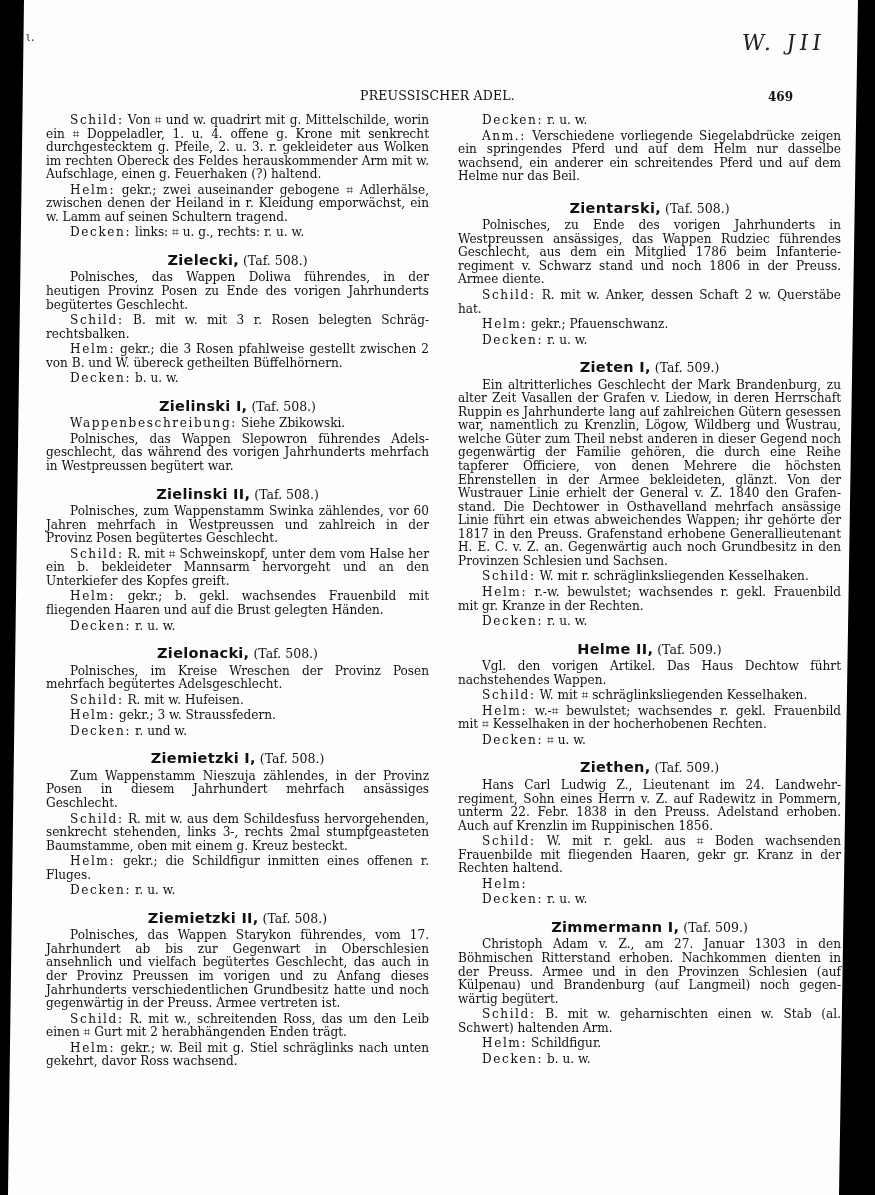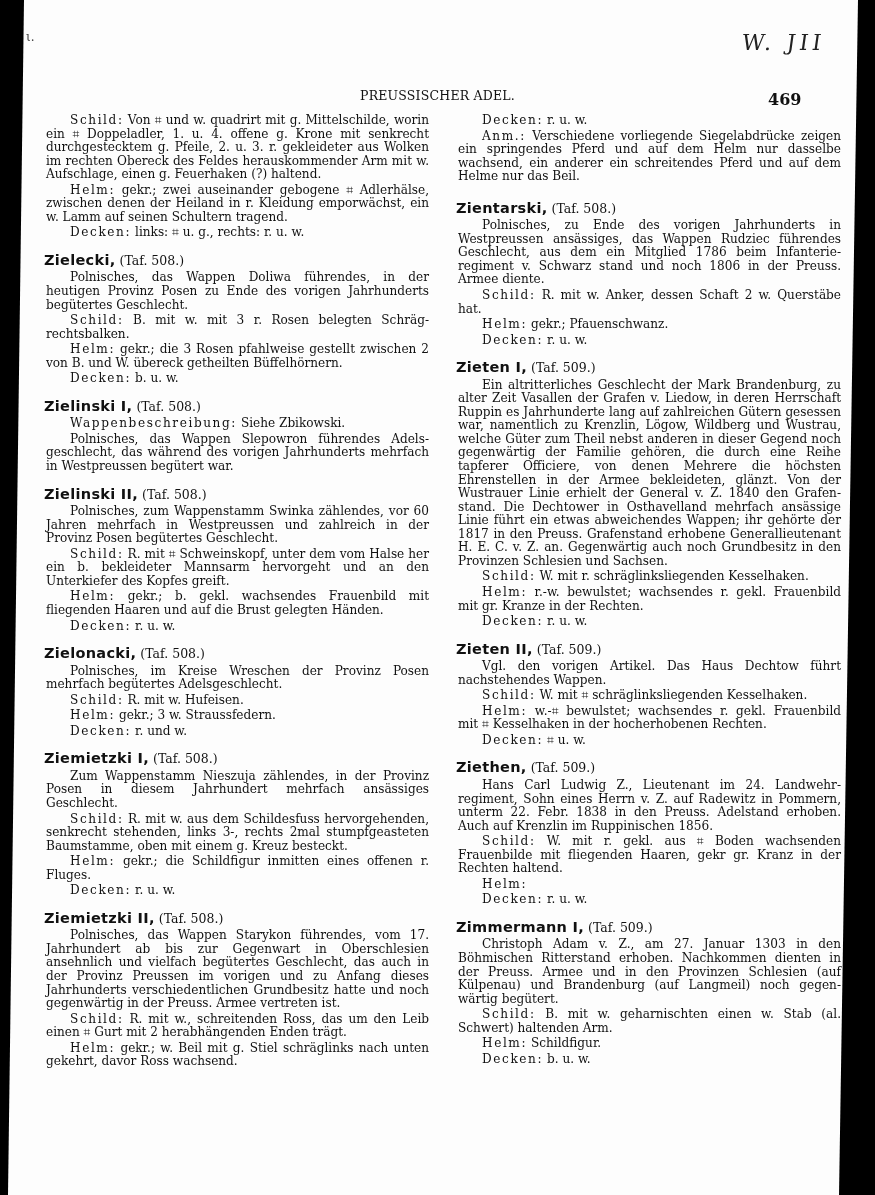--- a/index.html
+++ b/index.html
@@ -20,35 +20,35 @@
       color: #222; transform: skewX(-8deg);
     }
     .scan-mark-left {
       position: absolute; top: 30px; left: 26px; font-size: 12px; color: #444;
     }
     .running-head {
       position: absolute; top: 88px; left: 0; width: 875px; text-align: center;
       font-size: 12.5px; letter-spacing: 0.2px;
     }
     .folio {
-      position: absolute; top: 90px; left: 768px; font-size: 16px; font-weight: bold;
+      position: absolute; top: 90px; left: 768px; font-size: 12px; font-weight: bold;
     }
     .col {
       position: absolute; top: 112px; font-size: 12.1px; line-height: 13.55px;
     }
     .col.left { left: 44px; width: 387px; }
     .col.right { left: 456px; width: 387px; }
     .para {
       margin: 2px; text-align: justify; text-indent: 24px;
       hyphens: manual;
     }
     .label { letter-spacing: 1.6px; }
     .entry { margin: 0; }
     .entry-head {
-      text-align: left; margin: 14px 0 4px 0; font-size: 12.5px;
+      text-align: center; margin: 14px 0 4px 0; font-size: 12.5px;
     }
     .entry-name {
       font-family: "DejaVu Sans", sans-serif; font-weight: bold; font-size: 14.5px;
       letter-spacing: 0.3px;
     }
     .entry-taf { font-size: 12.5px; }
   </style>
 </head>
 <body>
 
@@ -127,21 +127,21 @@
 
     <div class="entry">
       <div class="entry-head"><span class="entry-name">Zieten I,</span> <span class="entry-taf">(Taf. 509.)</span></div>
       <p class="para">Ein altritterliches Geschlecht der Mark Brandenburg, zu alter Zeit Vasallen der Grafen v. Liedow, in deren Herrschaft Ruppin es Jahrhunderte lang auf zahlreichen Gütern gesessen war, namentlich zu Krenzlin, Lögow, Wildberg und Wustrau, welche Güter zum Theil nebst anderen in dieser Gegend noch gegenwärtig der Familie gehören, die durch eine Reihe tapferer Officiere, von denen Mehrere die höchsten Ehrenstellen in der Armee bekleideten, glänzt. Von der Wustrauer Linie erhielt der General v. Z. 1840 den Grafen­stand. Die Dechtower in Osthavelland mehrfach ansässige Linie führt ein etwas abweichendes Wappen; ihr gehörte der 1817 in den Preuss. Grafenstand erhobene General­lieutenant H. E. C. v. Z. an. Gegenwärtig auch noch Grundbesitz in den Provinzen Schlesien und Sachsen.</p>
       <p class="para"><span class="label">Schild:</span><span> W. mit r. schräglinksliegenden Kesselhaken.</span></p>
       <p class="para"><span class="label">Helm:</span><span> r.-w. bewulstet; wachsendes r. gekl. Frauen­bild mit gr. Kranze in der Rechten.</span></p>
       <p class="para"><span class="label">Decken:</span><span> r. u. w.</span></p>
     </div>
 
     <div class="entry">
-      <div class="entry-head"><span class="entry-name">Zieten II,</span> <span class="entry-taf">(Taf. 509.)</span></div>
+      <div class="entry-head"><span class="entry-name">Helme II,</span> <span class="entry-taf">(Taf. 509.)</span></div>
       <p class="para">Vgl. den vorigen Artikel. Das Haus Dechtow führt nachstehendes Wappen.</p>
       <p class="para"><span class="label">Schild:</span><span> W. mit ⌗ schräglinksliegenden Kesselhaken.</span></p>
       <p class="para"><span class="label">Helm:</span><span> w.-⌗ bewulstet; wachsendes r. gekl. Frauen­bild mit ⌗ Kesselhaken in der hocherhobenen Rechten.</span></p>
       <p class="para"><span class="label">Decken:</span><span> ⌗ u. w.</span></p>
     </div>
 
     <div class="entry">
       <div class="entry-head"><span class="entry-name">Ziethen,</span> <span class="entry-taf">(Taf. 509.)</span></div>
       <p class="para">Hans Carl Ludwig Z., Lieutenant im 24. Landwehr­regiment, Sohn eines Herrn v. Z. auf Radewitz in Pom­mern, unterm 22. Febr. 1838 in den Preuss. Adelstand erhoben. Auch auf Krenzlin im Ruppinischen 1856.</p>
       <p class="para"><span class="label">Schild:</span><span> W. mit r. gekl. aus ⌗ Boden wachsenden Frauenbilde mit fliegenden Haaren, gekr gr. Kranz in der Rechten haltend.</span></p>

